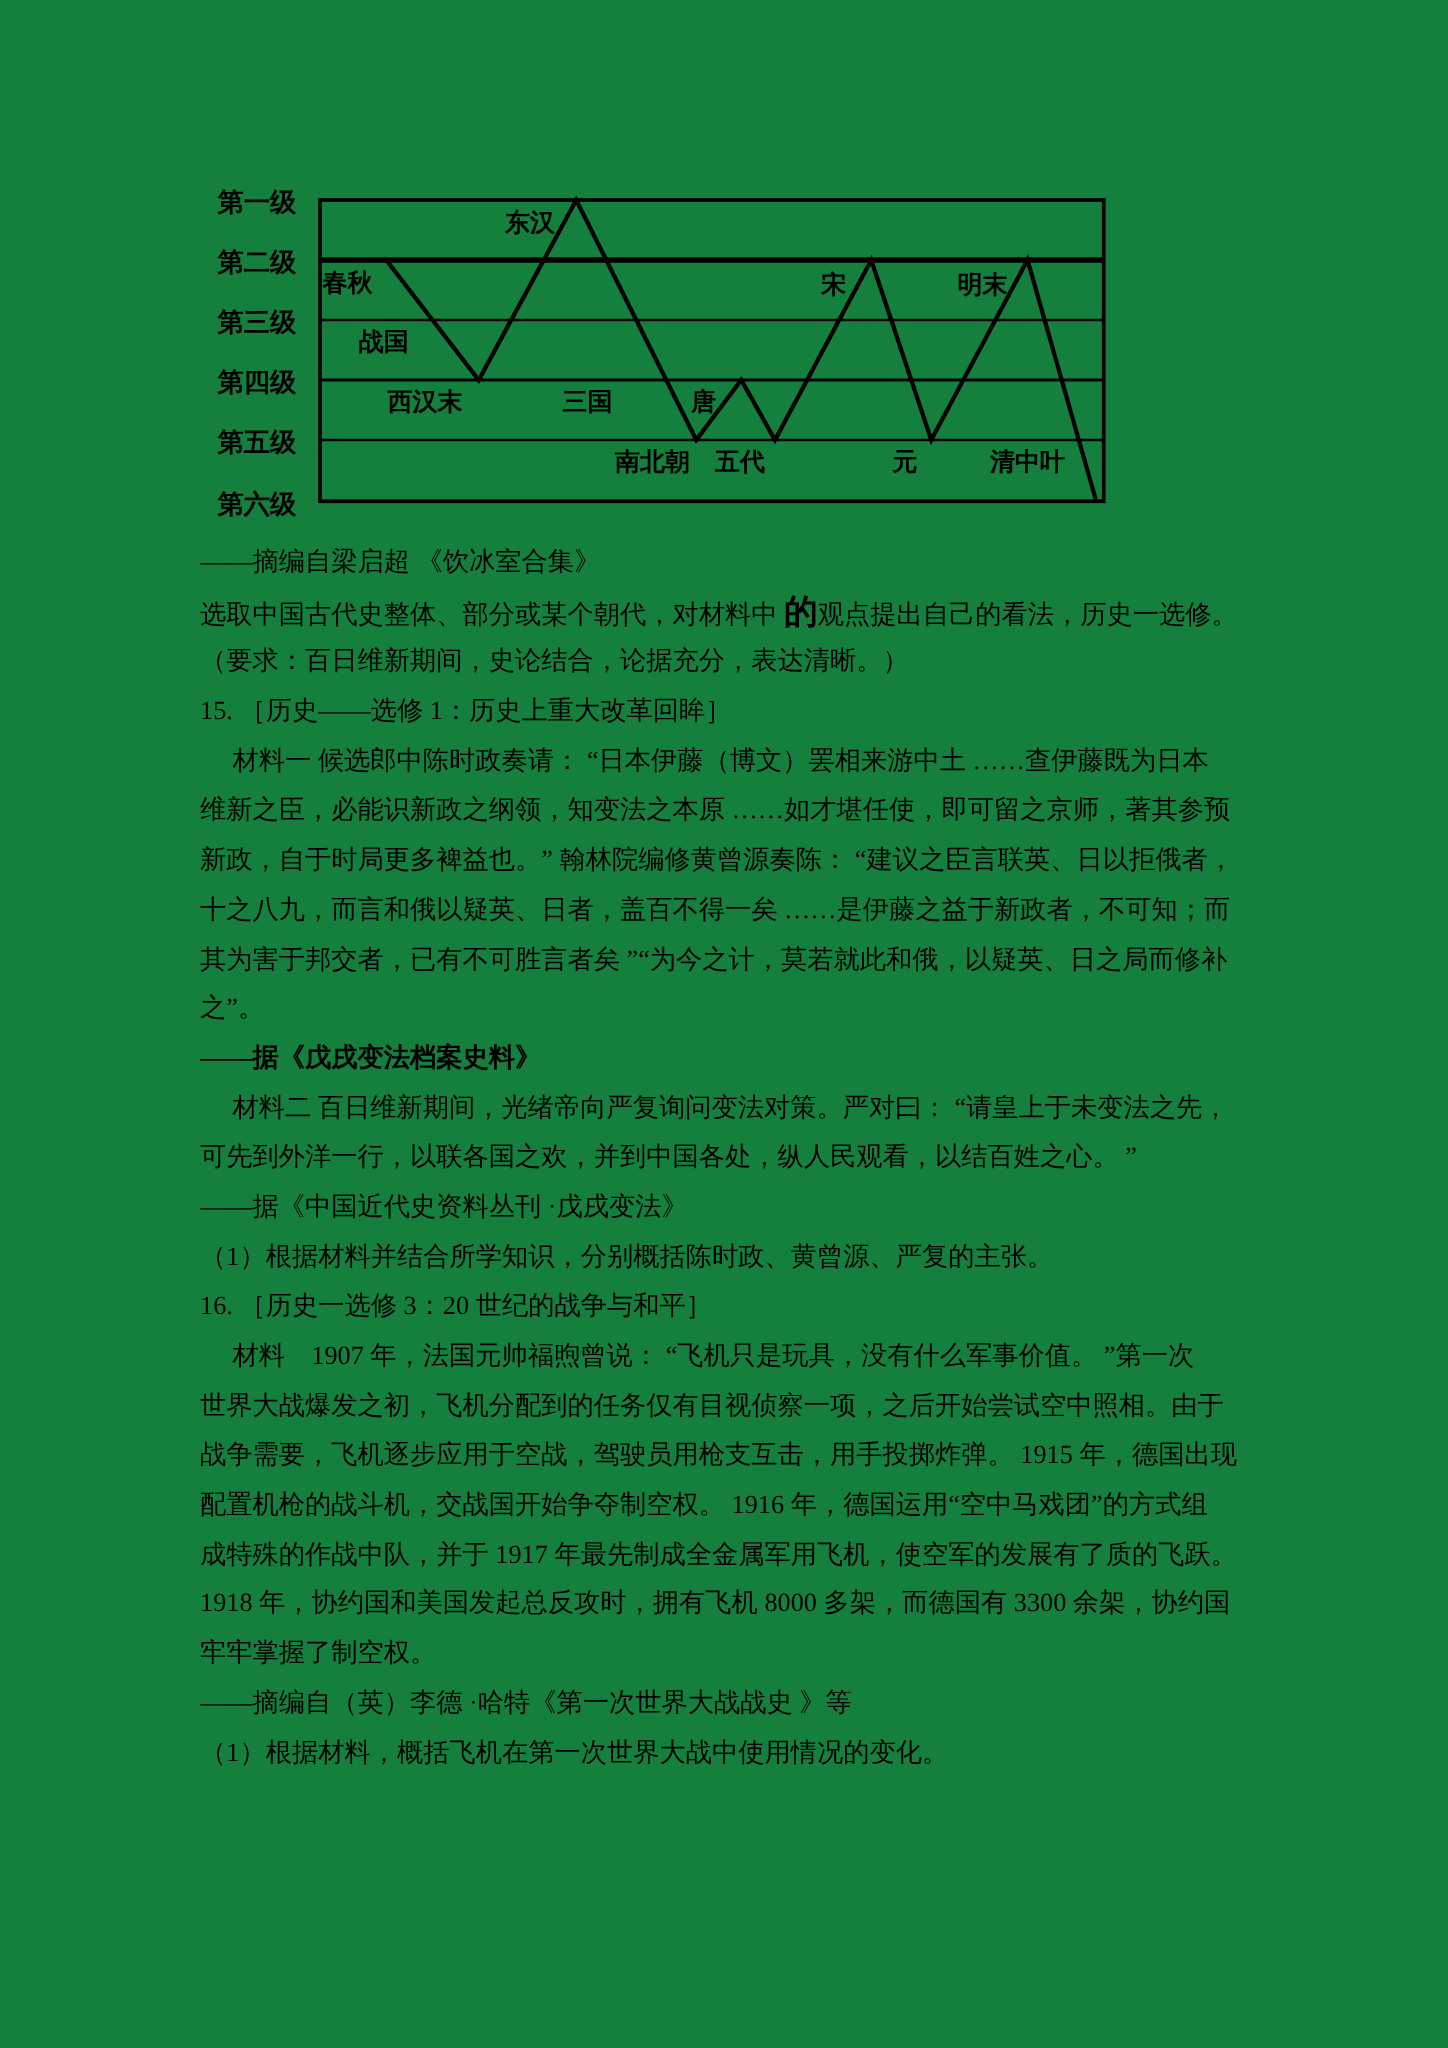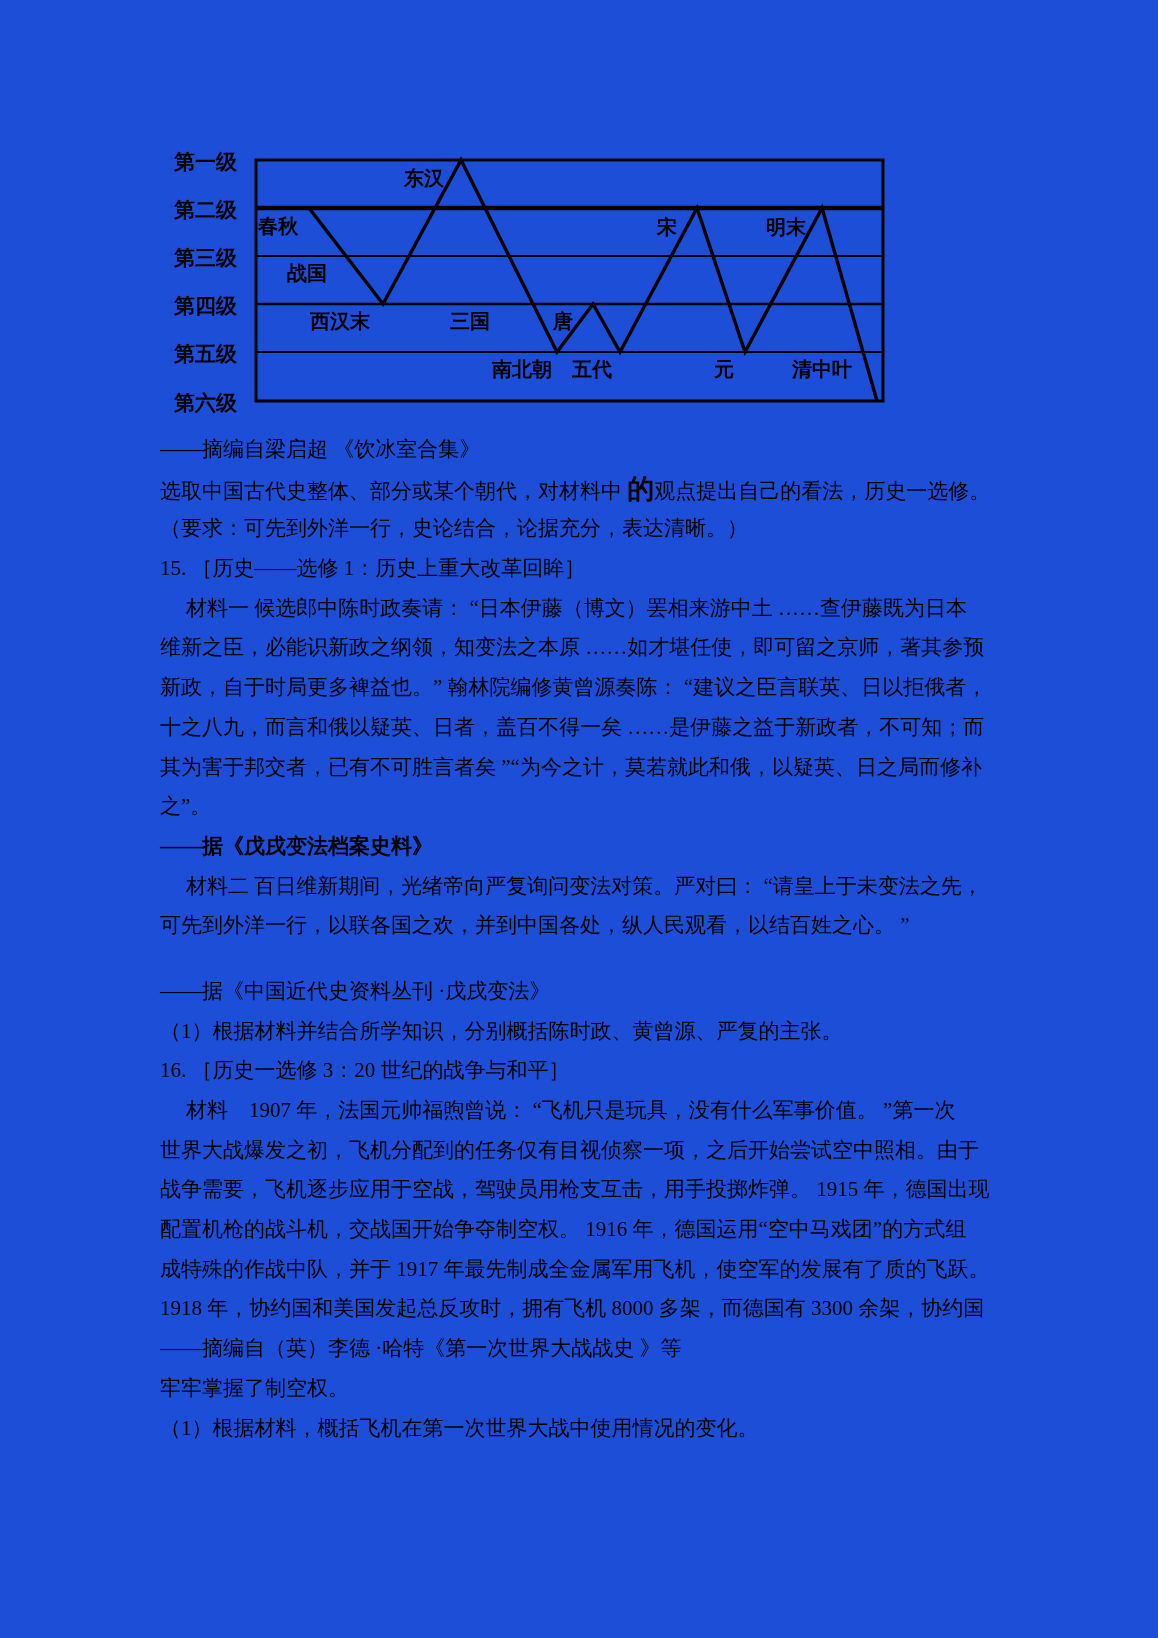--- a/index.html
+++ b/index.html
@@ -1,20 +1,20 @@
 <!DOCTYPE html>
 <html><head>
 <meta charset="utf-8">
 <style>
   html,body{margin:0;padding:0;}
   body{background:#888;}
   .page{
     position:relative;
     width:1158px;height:1638px;
-    background:#1d4ed8;
+    background:#15803d;
     margin:0 auto;
     overflow:hidden;
     font-family:"Liberation Serif","DejaVu Serif",serif;
     color:#000;
   }
   .figure-wrap{position:absolute;left:150px;top:140px;width:760px;height:290px;}
   .figure-wrap svg{display:block;}
   .figure-wrap text{font-family:"Liberation Serif","DejaVu Serif",serif;font-weight:bold;fill:#000;}
   .text-body{
     position:absolute;left:160px;top:430px;width:862px;
@@ -53,37 +53,37 @@
         <text x="422" y="236" font-size="20">五代</text>
         <text x="507" y="94" font-size="20">宋</text>
         <text x="564" y="236" font-size="20">元</text>
         <text x="616" y="94" font-size="20">明末</text>
         <text x="642" y="236" font-size="20">清中叶</text>
       </svg>
   </div>
   <div class="text-body">
       <div class="line right" style="padding-right: 12px;">——摘编自梁启超 《饮冰室合集》</div>
       <div class="line"><span>选取中国古代史整体、部分或某个朝代，对材料中 </span><span class="em">的</span><span>观点提出自己的看法，历史一选修。</span></div>
-      <div class="line">（要求：可先到外洋一行，史论结合，论据充分，表达清晰。）</div>
+      <div class="line">（要求：百日维新期间，史论结合，论据充分，表达清晰。）</div>
       <div class="line">15. ［历史——选修 1：历史上重大改革回眸］</div>
       <div class="line indent">材料一 候选郎中陈时政奏请： “日本伊藤（博文）罢相来游中土 ……查伊藤既为日本</div>
       <div class="line">维新之臣，必能识新政之纲领，知变法之本原 ……如才堪任使，即可留之京师，著其参预</div>
       <div class="line">新政，自于时局更多裨益也。”  翰林院编修黄曾源奏陈： “建议之臣言联英、日以拒俄者，</div>
       <div class="line">十之八九，而言和俄以疑英、日者，盖百不得一矣 ……是伊藤之益于新政者，不可知；而</div>
       <div class="line">其为害于邦交者，已有不可胜言者矣 ”“为今之计，莫若就此和俄，以疑英、日之局而修补</div>
       <div class="line">之”。</div>
       <div class="line right" style="padding-right: 52px; font-weight: bold;">——据《戊戌变法档案史料》</div>
       <div class="line indent">材料二 百日维新期间，光绪帝向严复询问变法对策。严对曰： “请皇上于未变法之先，</div>
       <div class="line">可先到外洋一行，以联各国之欢，并到中国各处，纵人民观看，以结百姓之心。 ”</div>
-      <div class="line right" style="padding-right: 52px; margin-top: 26px;">——据《中国近代史资料丛刊 ·戊戌变法》</div>
+      <div class="line right" style="padding-right: 52px;">——据《中国近代史资料丛刊 ·戊戌变法》</div>
       <div class="line">（1）根据材料并结合所学知识，分别概括陈时政、黄曾源、严复的主张。</div>
       <div class="line">16. ［历史一选修 3：20 世纪的战争与和平］</div>
       <div class="line indent">材料　1907 年，法国元帅福煦曾说： “飞机只是玩具，没有什么军事价值。 ”第一次</div>
       <div class="line">世界大战爆发之初，飞机分配到的任务仅有目视侦察一项，之后开始尝试空中照相。由于</div>
       <div class="line">战争需要，飞机逐步应用于空战，驾驶员用枪支互击，用手投掷炸弹。  1915 年，德国出现</div>
       <div class="line">配置机枪的战斗机，交战国开始争夺制空权。 1916 年，德国运用“空中马戏团”的方式组</div>
       <div class="line">成特殊的作战中队，并于 1917 年最先制成全金属军用飞机，使空军的发展有了质的飞跃。</div>
       <div class="line">1918 年，协约国和美国发起总反攻时，拥有飞机  8000 多架，而德国有 3300 余架，协约国</div>
+      <div class="line">牢牢掌握了制空权。</div>
       <div class="line right" style="padding-right: 16px;">——摘编自（英）李德 ·哈特《第一次世界大战战史 》等</div>
-      <div class="line">牢牢掌握了制空权。</div>
       <div class="line">（1）根据材料，概括飞机在第一次世界大战中使用情况的变化。</div>
     </div>
 </div>
 
 </body></html>

